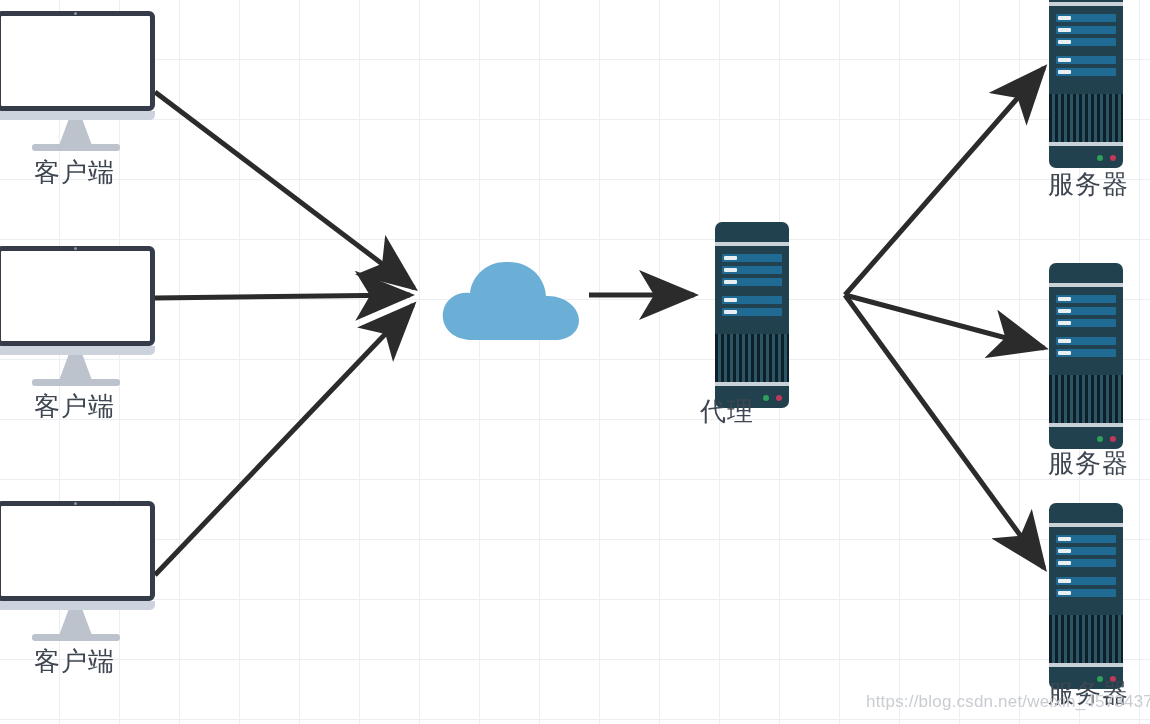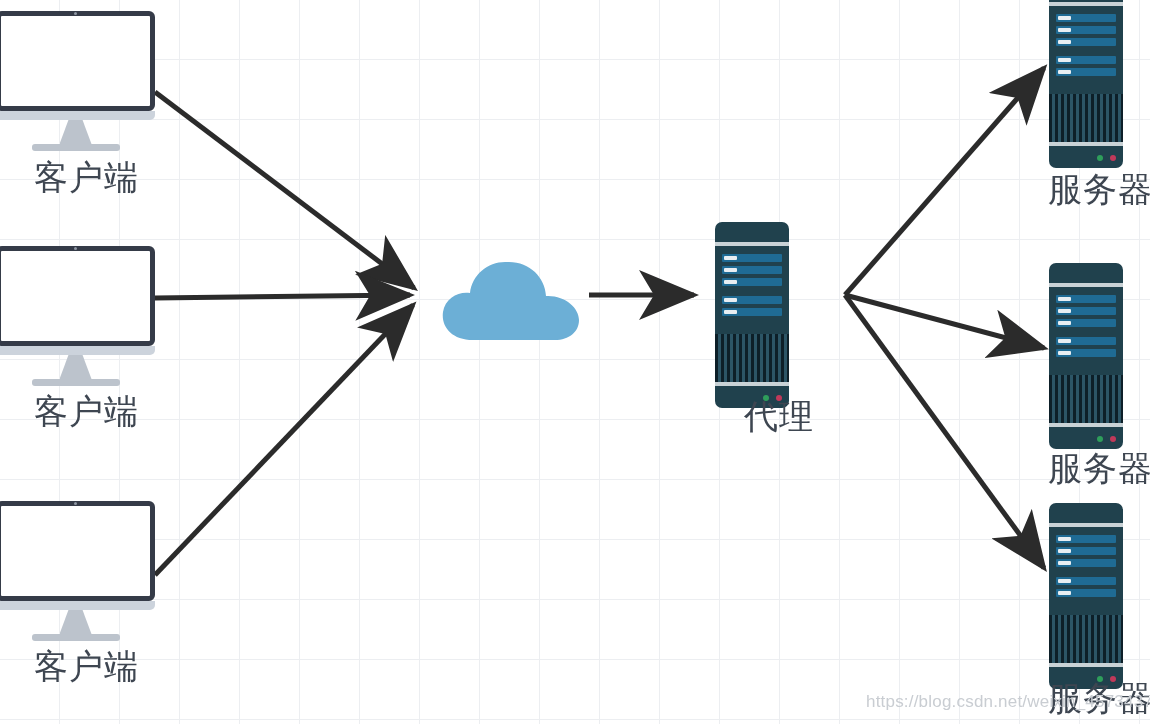--- a/index.html
+++ b/index.html
@@ -138,21 +138,21 @@
     width: 6px;
     height: 6px;
     border-radius: 50%;
   }
   .srv-led.green { right: 20px; background: #2e9e5b; }
   .srv-led.red   { right: 7px;  background: #c0395a; }
 
   
   .label {
     position: absolute;
-    font-size: 34px;
+    font-size: 26px;
     color: #3e4651;
     white-space: nowrap;
     letter-spacing: 1px;
   }
 
   
   #watermark {
     position: absolute;
     left: 866px;
     top: 692px;
@@ -235,21 +235,21 @@
       <div class="srv-bay gap"></div>
       <div class="srv-bay"></div>
     </div>
     <div class="srv-vent"></div>
     <div class="srv-div"></div>
     <div class="srv-cap-bottom">
       <div class="srv-led green"></div>
       <div class="srv-led red"></div>
     </div>
   </div>
-  <div class="label" style="left:744px; top:394px;">代理</div>
+  <div class="label" style="left:700px; top:394px;">代理</div>
 
   <div class="server" style="left:1049px; top:-18px;">
     <div class="srv-cap-top"></div>
     <div class="srv-div"></div>
     <div class="srv-bays">
       <div class="srv-bay"></div>
       <div class="srv-bay"></div>
       <div class="srv-bay"></div>
       <div class="srv-bay gap"></div>
       <div class="srv-bay"></div>

